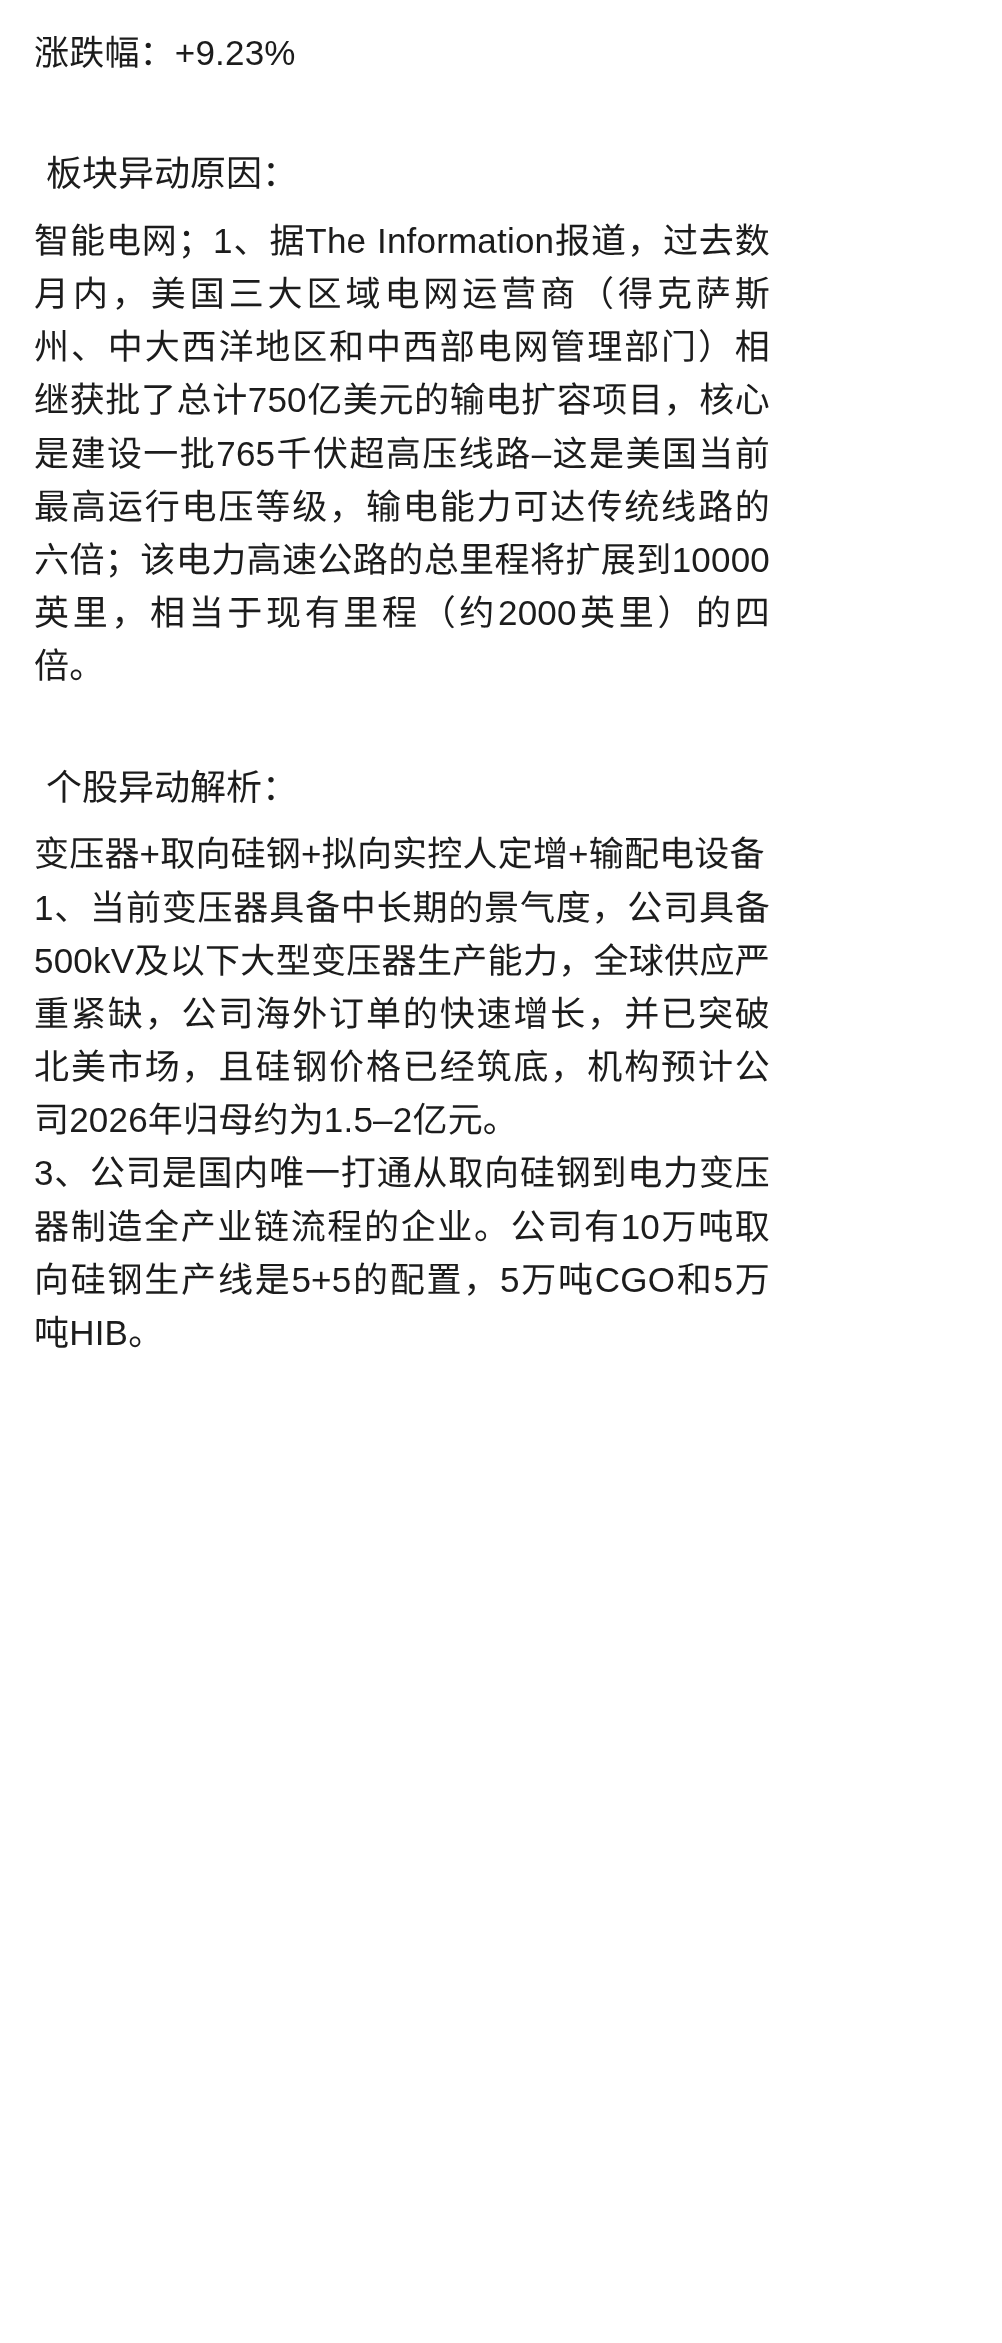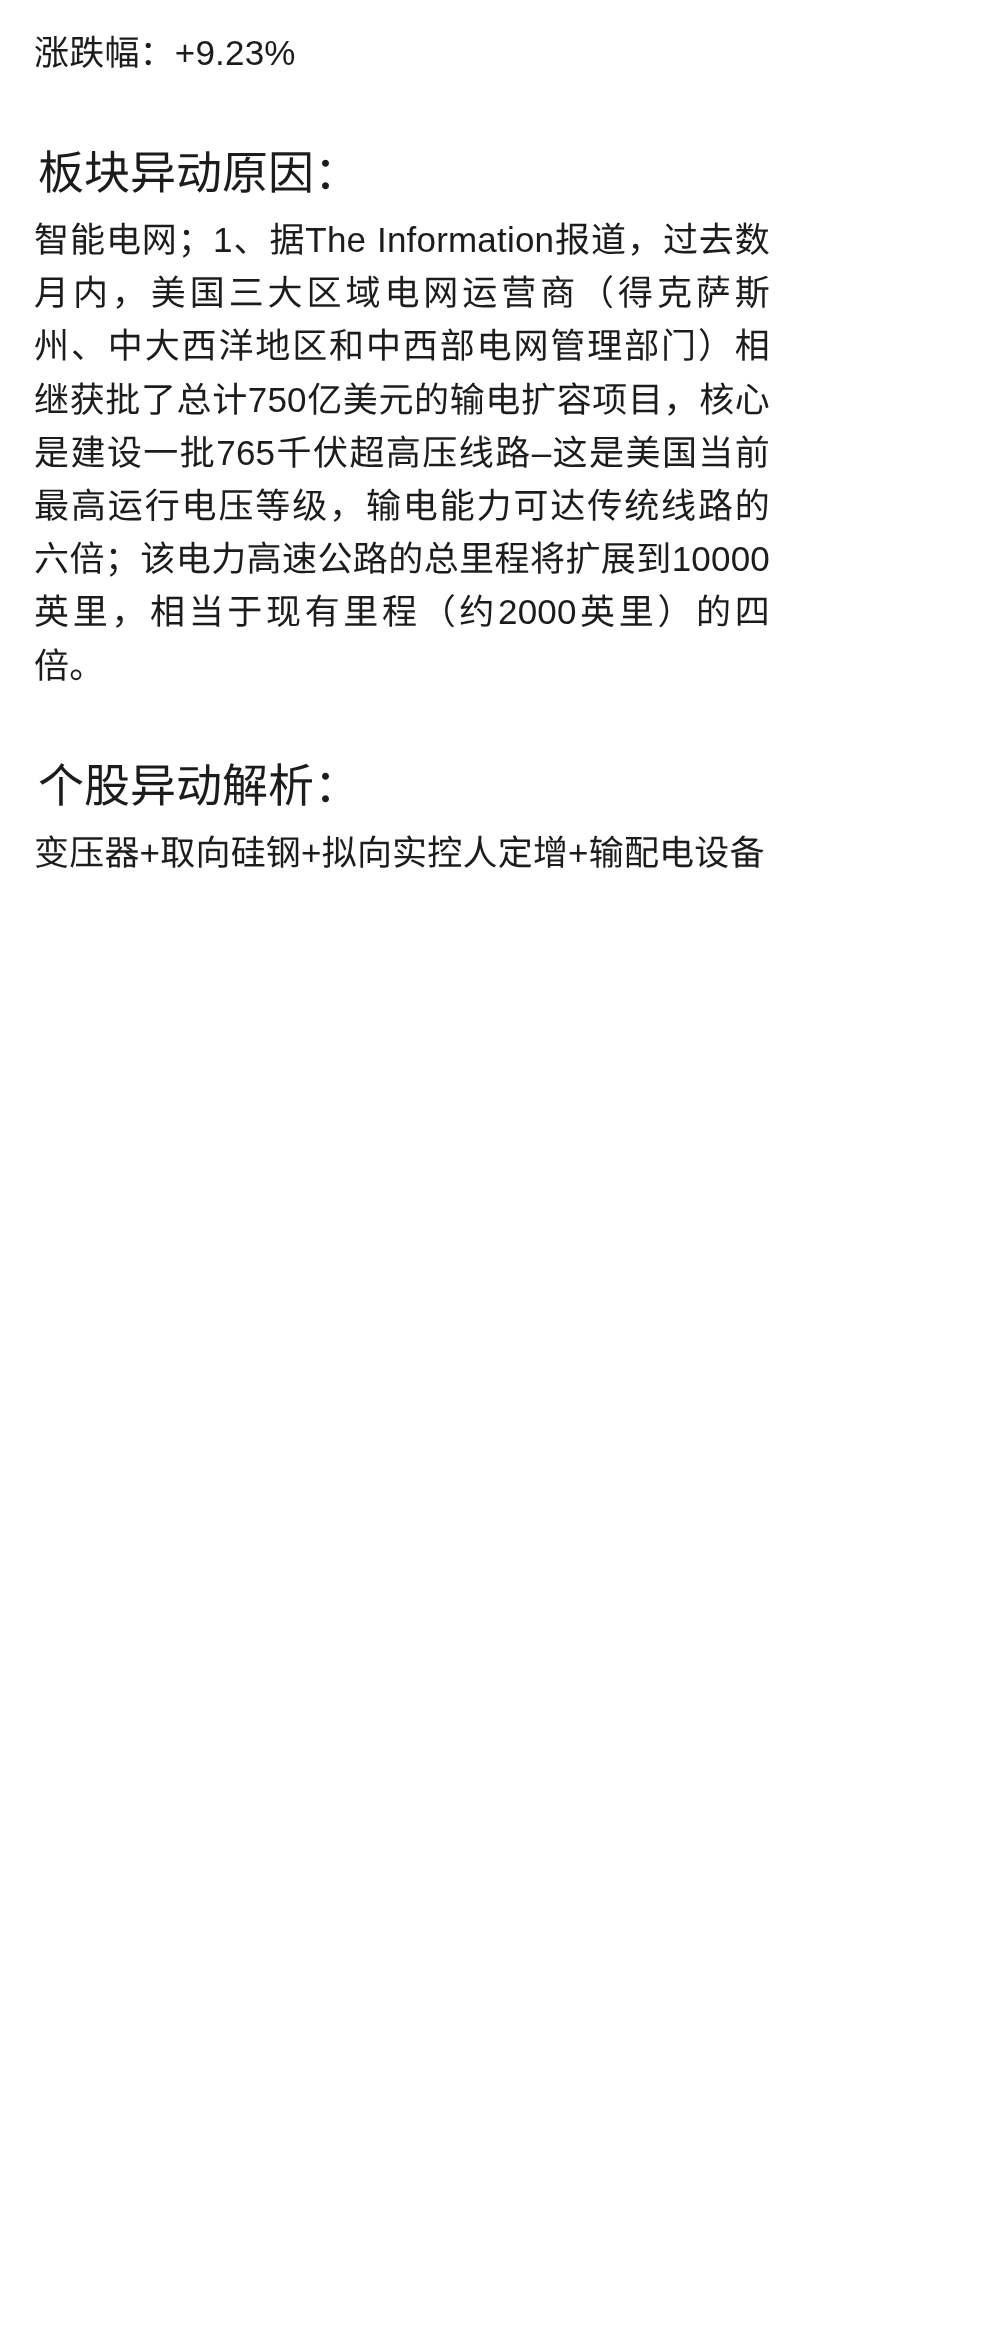--- a/index.html
+++ b/index.html
@@ -29,23 +29,23 @@
     word-break: break-all;
     margin: 0;
   }
   .para {
     margin: 0 0 0 0;
   }
   .spacer-lg {
     height: 56px;
   }
   .heading {
-    font-size: 46px;
+    font-size: 36px;
     line-height: 1.52;
-    margin: 4px;
+    margin: 12px;
   }
 </style>
 </head>
 <body>
 
 <div class="page">
 
   <p class="line para">涨跌幅：+9.23%</p>
 
   <div class="spacer-lg"></div>
@@ -54,14 +54,16 @@
 
   <p class="line para">智能电网；1、据The Information报道，过去数月内，美国三大区域电网运营商（得克萨斯州、中大西洋地区和中西部电网管理部门）相继获批了总计750亿美元的输电扩容项目，核心是建设一批765千伏超高压线路–这是美国当前最高运行电压等级，输电能力可达传统线路的六倍；该电力高速公路的总里程将扩展到10000英里，相当于现有里程（约2000英里）的四倍。</p>
 
 
   <div class="spacer-lg"></div>
 
   <p class="heading">个股异动解析：</p>
 
   <p class="line para">变压器+取向硅钢+拟向实控人定增+输配电设备</p>
 
+  <p class="line para">1、当前变压器具备中长期的景气度，公司具备500kV及以下大型变压器生产能力，全球供应严重紧缺，公司海外订单的快速增长，并已突破北美市场，且硅钢价格已经筑底，机构预计公司2026年归母约为1.5–2亿元。</p>
+  <p class="line para">3、公司是国内唯一打通从取向硅钢到电力变压器制造全产业链流程的企业。公司有10万吨取向硅钢生产线是5+5的配置，5万吨CGO和5万吨HIB。</p>
 
 </div>
 
 </body></html>

